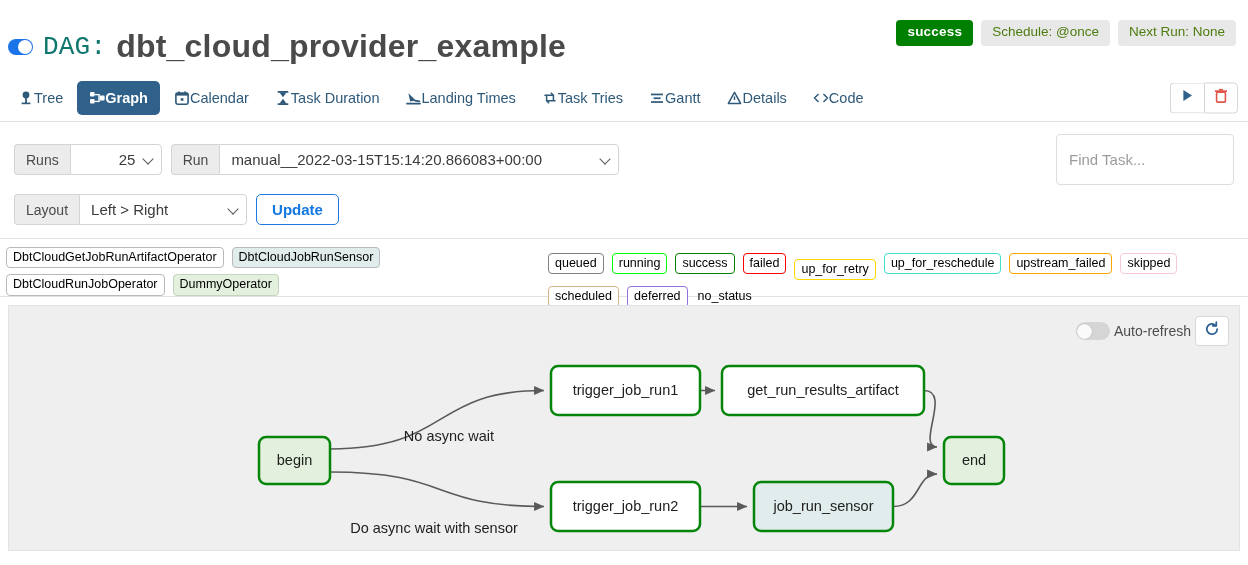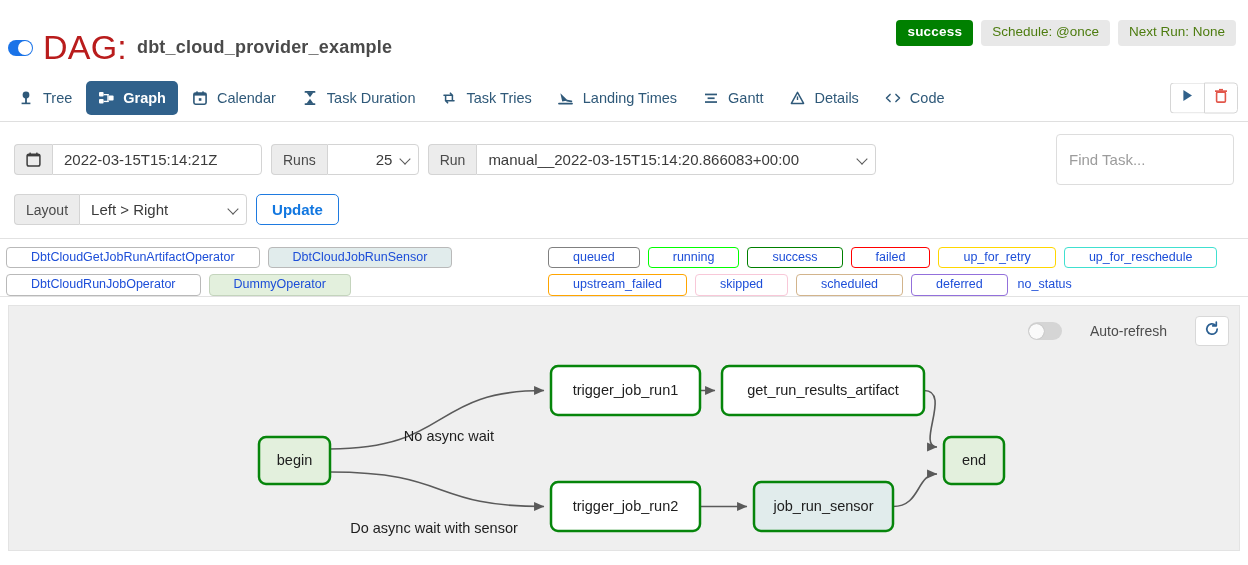--- a/index.html
+++ b/index.html
@@ -26,22 +26,22 @@
   .toggle-pill {
     width: 25px; height: 16px; border-radius: 8px;
     background: #1a73e8; position: relative; flex: none;
   }
   .toggle-pill::after {
     content: ""; position: absolute;
     right: 1px; top: 1px;
     width: 14px; height: 14px; border-radius: 50%;
     background: #fff;
   }
-  .dag-label { font-size: 34px; color: #b91c1c; font-weight: 400; letter-spacing: .2px; }
-  .dag-name  { font-size: 18px; color: #4a4a4a; font-weight: 700; letter-spacing: .2px; text-align: center; }
+  .dag-label { font-size: 26px; color: #0f766e; font-weight: 400; letter-spacing: .2px; font-family: Liberation Mono, monospace; }
+  .dag-name  { font-size: 32px; color: #4a4a4a; font-weight: 700; letter-spacing: .2px; text-align: center; }
 
   .header-badges {
     position: absolute; right: 12px; top: 20px;
     display: flex; align-items: center; gap: 8px;
   }
   .badge {
     font-size: 13.5px; padding: 5px 11px 6px; border-radius: 4px;
     white-space: nowrap; line-height: 1.1;
   }
   .badge.status-success { background: #008000; color: #fff; font-weight: 700; letter-spacing:.2px;}
@@ -50,21 +50,21 @@
   
   .tabs-bar {
     position: relative;
     height: 48px;
     border-bottom: 1px solid #dfdfdf;
     display: flex; align-items: center;
     padding: 0 6px;
   }
   .tabs { display: flex; align-items: center; gap: 2px; }
   .tab {
-    display: flex; align-items: center; gap: 9px;
+    display: flex; align-items: center; gap: 0;
     font-size: 14.5px; color: #2f5979;
     padding: 9px 12px; border-radius: 5px; cursor: pointer;
     white-space: nowrap;
   }
   .tab.active { background: #30618b; color: #fff; font-weight: 600; }
   .tab .ico { display: inline-flex; width: 16px; height: 16px; align-items: center; justify-content: center; }
   .tab svg { display: block; }
 
   .tabs-actions {
     position: absolute; right: 10px; top: 50%; transform: translateY(-50%);
@@ -148,37 +148,37 @@
     display: flex; flex-wrap: wrap; gap: 6px 8px; width: 530px;
   }
   .legend-states {
     position: absolute; left: 548px; top: 8px;
     display: flex; flex-wrap: wrap; gap: 6px 8px; width: 700px;
     align-items: center;
   }
   .chip {
     font-size: 12.5px; line-height: 1.15;
     border: 1.6px solid #b9b9b9; border-radius: 4px;
-    padding: 2px 24px 3px; background: #fff; color: #1d4ed8;
+    padding: 2px 6px 3px; background: #fff; color: #000000;
     white-space: nowrap;
     font-family: "Liberation Sans", sans-serif;
   }
   .chip.plain { border: none; background: none; padding-left: 2px; }
 
   
   .graph-wrap {
     position: relative;
     margin: 8px 8px 0;
     height: 246px;
     background: #efefef;
     border: 1px solid #e3e3e3;
   }
   .gr-controls {
     position: absolute; right: 10px; top: 10px;
-    display: flex; align-items: center; gap: 28px; z-index: 5;
+    display: flex; align-items: center; gap: 4px; z-index: 5;
   }
   .switch {
     width: 34px; height: 18px; border-radius: 9px;
     background: #d5d5d5; position: relative; cursor: pointer; flex: none;
   }
   .switch::after {
     content: ""; position: absolute; left: 1.5px; top: 1.5px;
     width: 15px; height: 15px; border-radius: 50%; background: #fafafa;
     box-shadow: 0 0 1px rgba(0,0,0,.35);
   }
@@ -265,37 +265,37 @@
             <path d="M1.4 0.9h9.2M1.4 13.1h9.2" stroke="#2f5979" stroke-width="1.7" stroke-linecap="round"></path>
             <path d="M2.4 1.2 L6 6.2 L9.6 1.2 Z" fill="#2f5979"></path>
             <path d="M2.4 12.8 L6 7.8 L9.6 12.8 Z" fill="#2f5979"></path>
           </svg>
       </span>
       <span>Task Duration</span>
     </div>
 
     <div class="tab">
       <span class="ico">
-        <svg width="14" height="14" viewBox="0 0 14 14">
-            <path d="M2 4.2h8.4l-2-2M12 9.8H3.6l2 2" fill="none" stroke="#2f5979" stroke-width="1.6" stroke-linecap="round" stroke-linejoin="round"></path>
-            <path d="M10.4 4.2v5.6M3.6 9.8V4.2" stroke="#2f5979" stroke-width="1.5"></path>
-          </svg>
-      </span>
-      <span>Task Tries</span>
-    </div>
-
-    <div class="tab">
-      <span class="ico">
         <svg width="15" height="14" viewBox="0 0 15 14">
             <path d="M1 12.6h13" stroke="#2f5979" stroke-width="1.8" stroke-linecap="round"></path>
             <path d="M2.4 2.2 L9.8 9.4 L4.2 10.6 Z" fill="#2f5979"></path>
             <path d="M9 9.6 L13.4 10.4" stroke="#2f5979" stroke-width="1.7" stroke-linecap="round"></path>
           </svg>
       </span>
       <span>Landing Times</span>
+    </div>
+
+    <div class="tab">
+      <span class="ico">
+        <svg width="14" height="14" viewBox="0 0 14 14">
+            <path d="M2 4.2h8.4l-2-2M12 9.8H3.6l2 2" fill="none" stroke="#2f5979" stroke-width="1.6" stroke-linecap="round" stroke-linejoin="round"></path>
+            <path d="M10.4 4.2v5.6M3.6 9.8V4.2" stroke="#2f5979" stroke-width="1.5"></path>
+          </svg>
+      </span>
+      <span>Task Tries</span>
     </div>
 
     <div class="tab">
       <span class="ico">
         <svg width="14" height="14" viewBox="0 0 14 14">
             <rect x="1" y="2.6" width="12" height="1.7" fill="#2f5979"></rect>
             <rect x="3.6" y="6.4" width="7" height="1.7" fill="#2f5979"></rect>
             <rect x="1" y="10.2" width="12" height="1.7" fill="#2f5979"></rect>
           </svg>
       </span>
@@ -339,31 +339,20 @@
             <rect x="5" y="0.3" width="4" height="1.8" fill="#e2564a"></rect>
           </svg>
       </span>
     </div>
   </div>
 </div>
 
 <div class="filter-bar">
   <div class="filter-row">
 
-    <div class="input-group">
-      <div class="ig-addon first">
-        <svg width="15" height="15" viewBox="0 0 15 15">
-            <rect x="1.1" y="2.2" width="12.8" height="11.8" rx="1.8" fill="none" stroke="#3d3d3d" stroke-width="1.5"></rect>
-            <rect x="1.1" y="2.2" width="12.8" height="2.2" fill="#3d3d3d"></rect>
-            <rect x="3.4" y="0.6" width="1.5" height="2.6" fill="#3d3d3d"></rect>
-            <rect x="10.1" y="0.6" width="1.5" height="2.6" fill="#3d3d3d"></rect>
-          </svg>
-      </div>
-      <div class="ig-field date-field">2022-03-15T15:14:21Z</div>
-    </div>
 
     <div class="input-group">
       <div class="ig-addon first">Runs</div>
       <div class="sel-wrap">
         <select class="ig-select runs-select">
           <option>25</option>
         </select>
       </div>
     </div>
 
@@ -397,21 +386,21 @@
       <span class="chip" style="background: rgb(255, 255, 255); border-color: rgb(185, 185, 185);">DbtCloudGetJobRunArtifactOperator</span>
       <span class="chip" style="background: rgb(225, 236, 236); border-color: rgb(185, 185, 185);">DbtCloudJobRunSensor</span>
       <span class="chip" style="background: rgb(255, 255, 255); border-color: rgb(185, 185, 185);">DbtCloudRunJobOperator</span>
       <span class="chip" style="background: rgb(227, 240, 221); border-color: rgb(196, 212, 189);">DummyOperator</span>
     </div>
   <div class="legend-states" id="legend-states">
       <span class="chip" style="border-color: rgb(128, 128, 128);">queued</span>
       <span class="chip" style="border-color: rgb(0, 255, 0);">running</span>
       <span class="chip" style="border-color: rgb(0, 128, 0);">success</span>
       <span class="chip" style="border-color: rgb(255, 0, 0);">failed</span>
-      <span class="chip" style="border-color: rgb(255, 215, 0);">up_for_retry</span>
+      <span class="chip" style="border-color: rgb(255, 215, 0); margin-top: 12px;">up_for_retry</span>
       <span class="chip" style="border-color: rgb(64, 224, 208);">up_for_reschedule</span>
       <span class="chip" style="border-color: rgb(255, 165, 0);">upstream_failed</span>
       <span class="chip" style="border-color: rgb(248, 200, 216);">skipped</span>
       <span class="chip" style="border-color: rgb(210, 180, 140);">scheduled</span>
       <span class="chip" style="border-color: rgb(147, 112, 219);">deferred</span>
       <span class="chip plain">no_status</span>
     </div>
 </div>
 
 <div class="graph-wrap">

